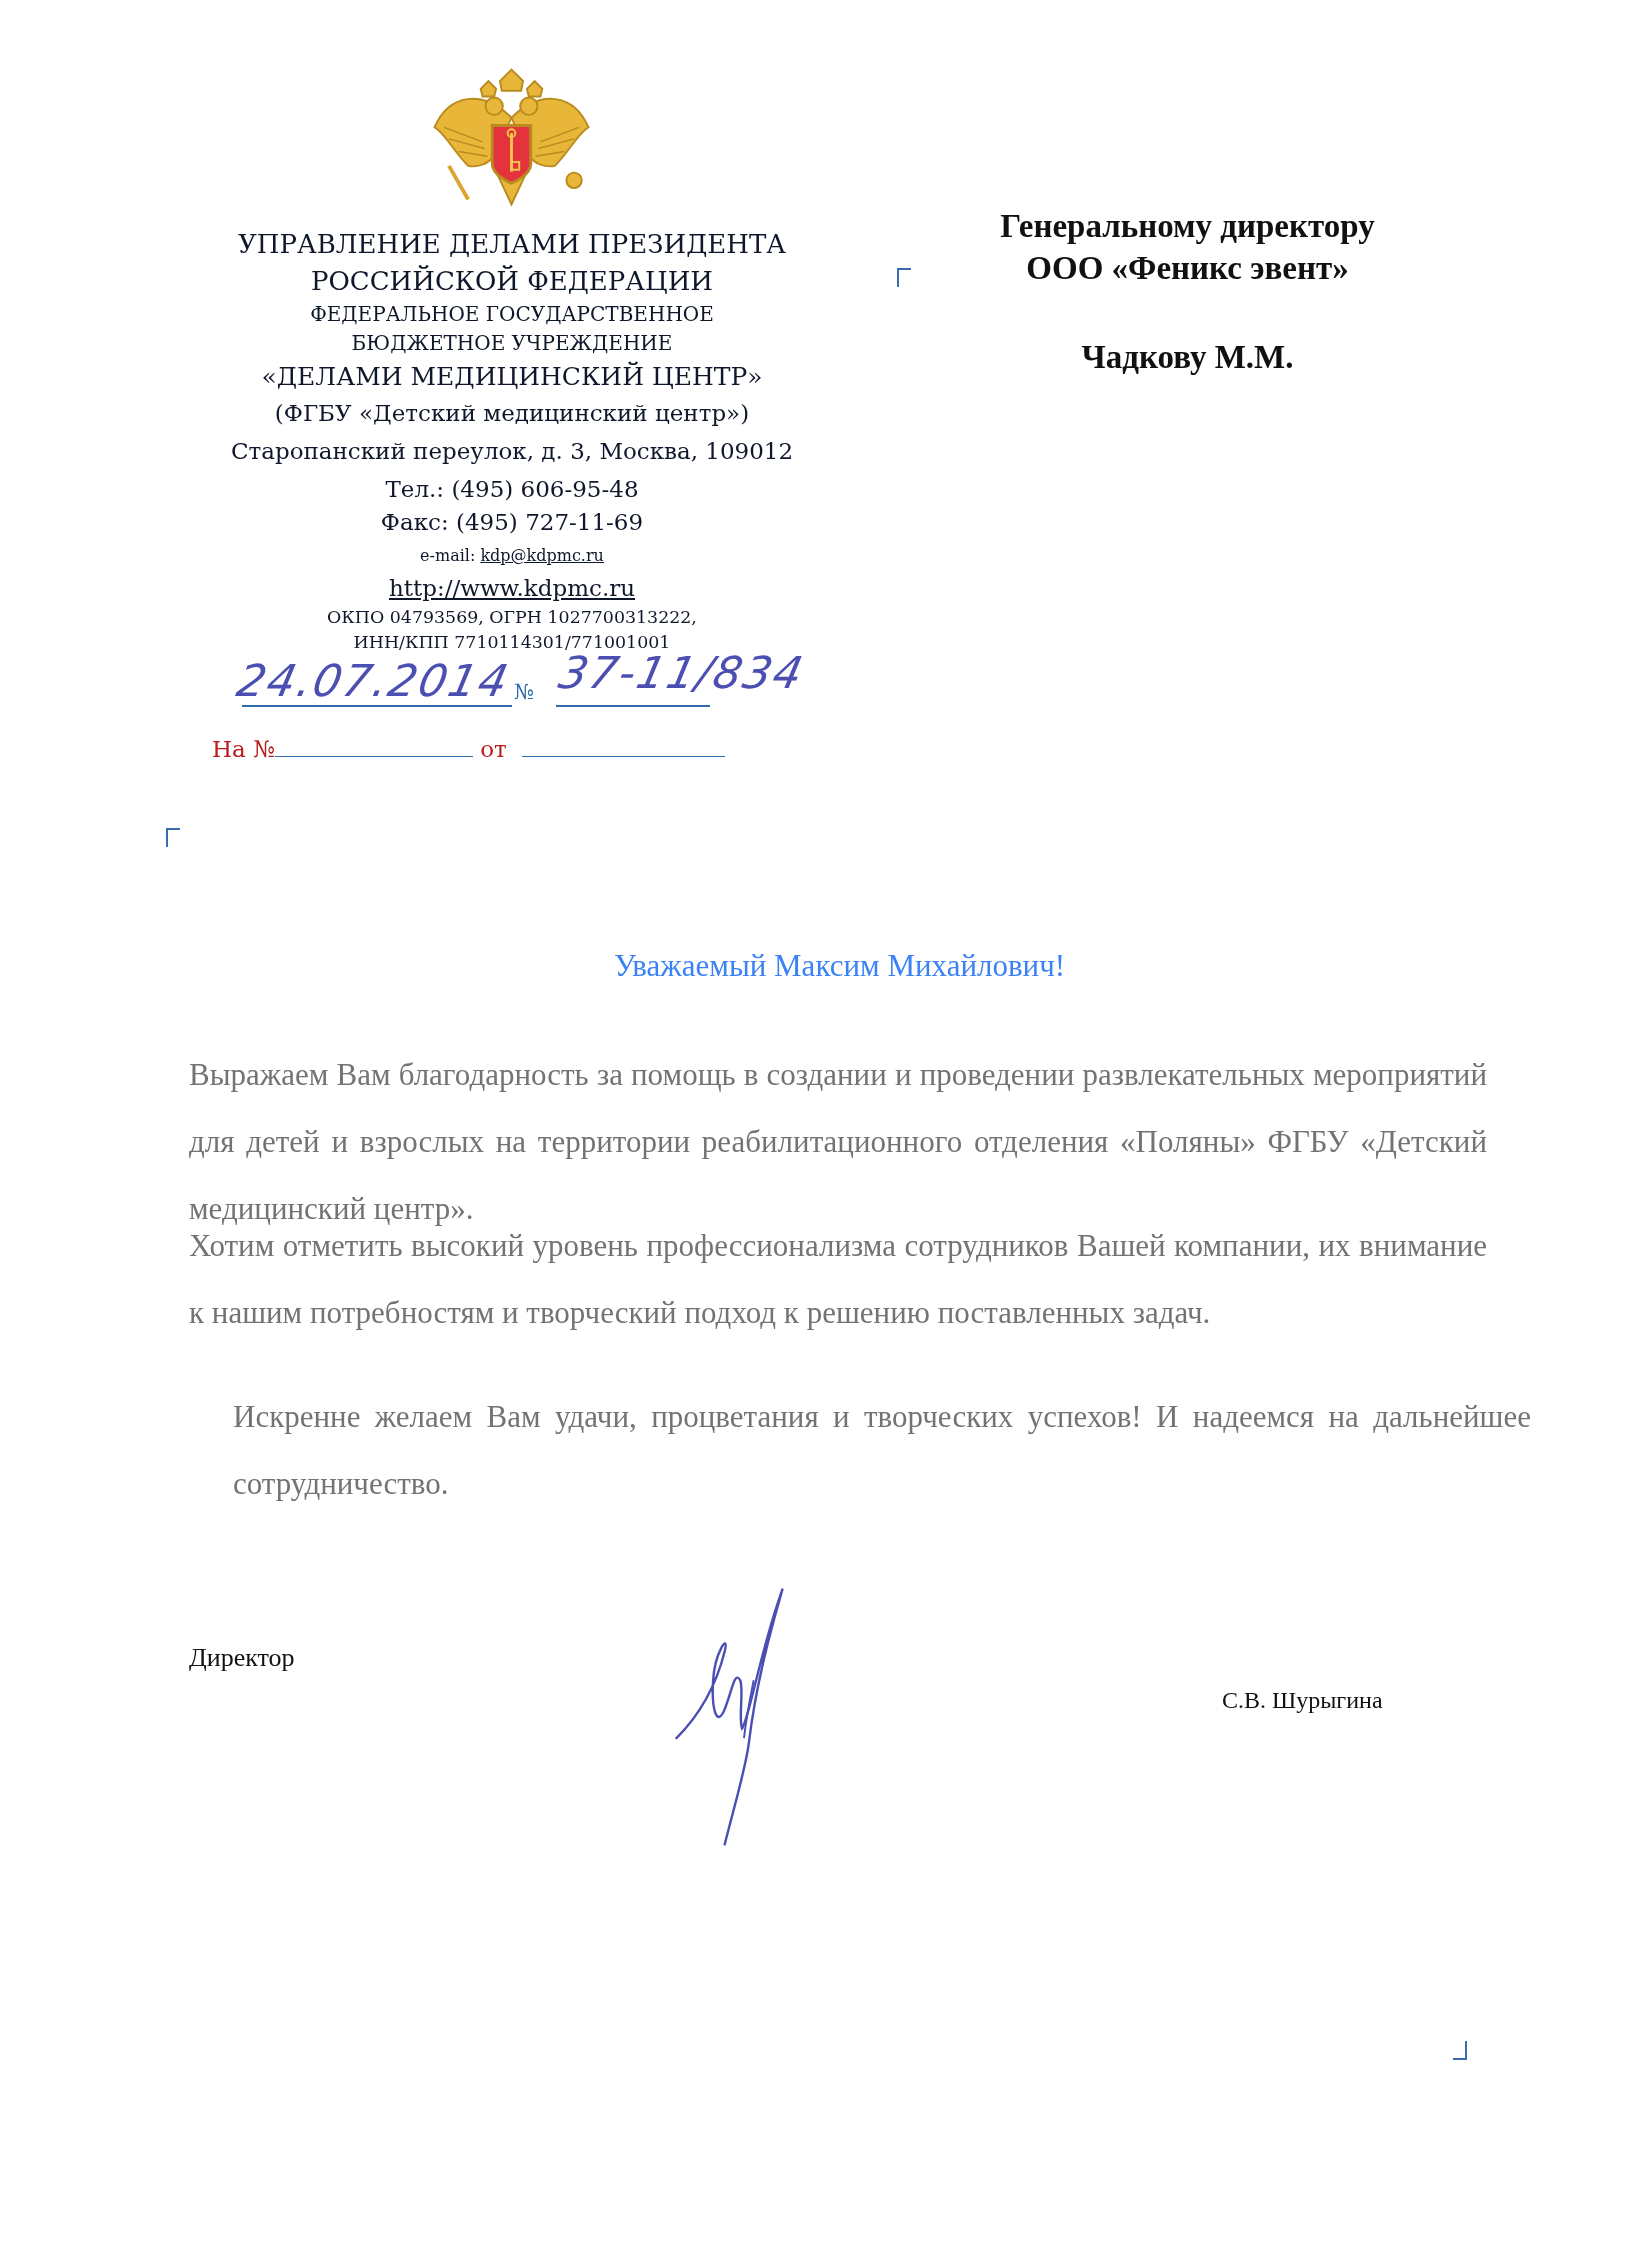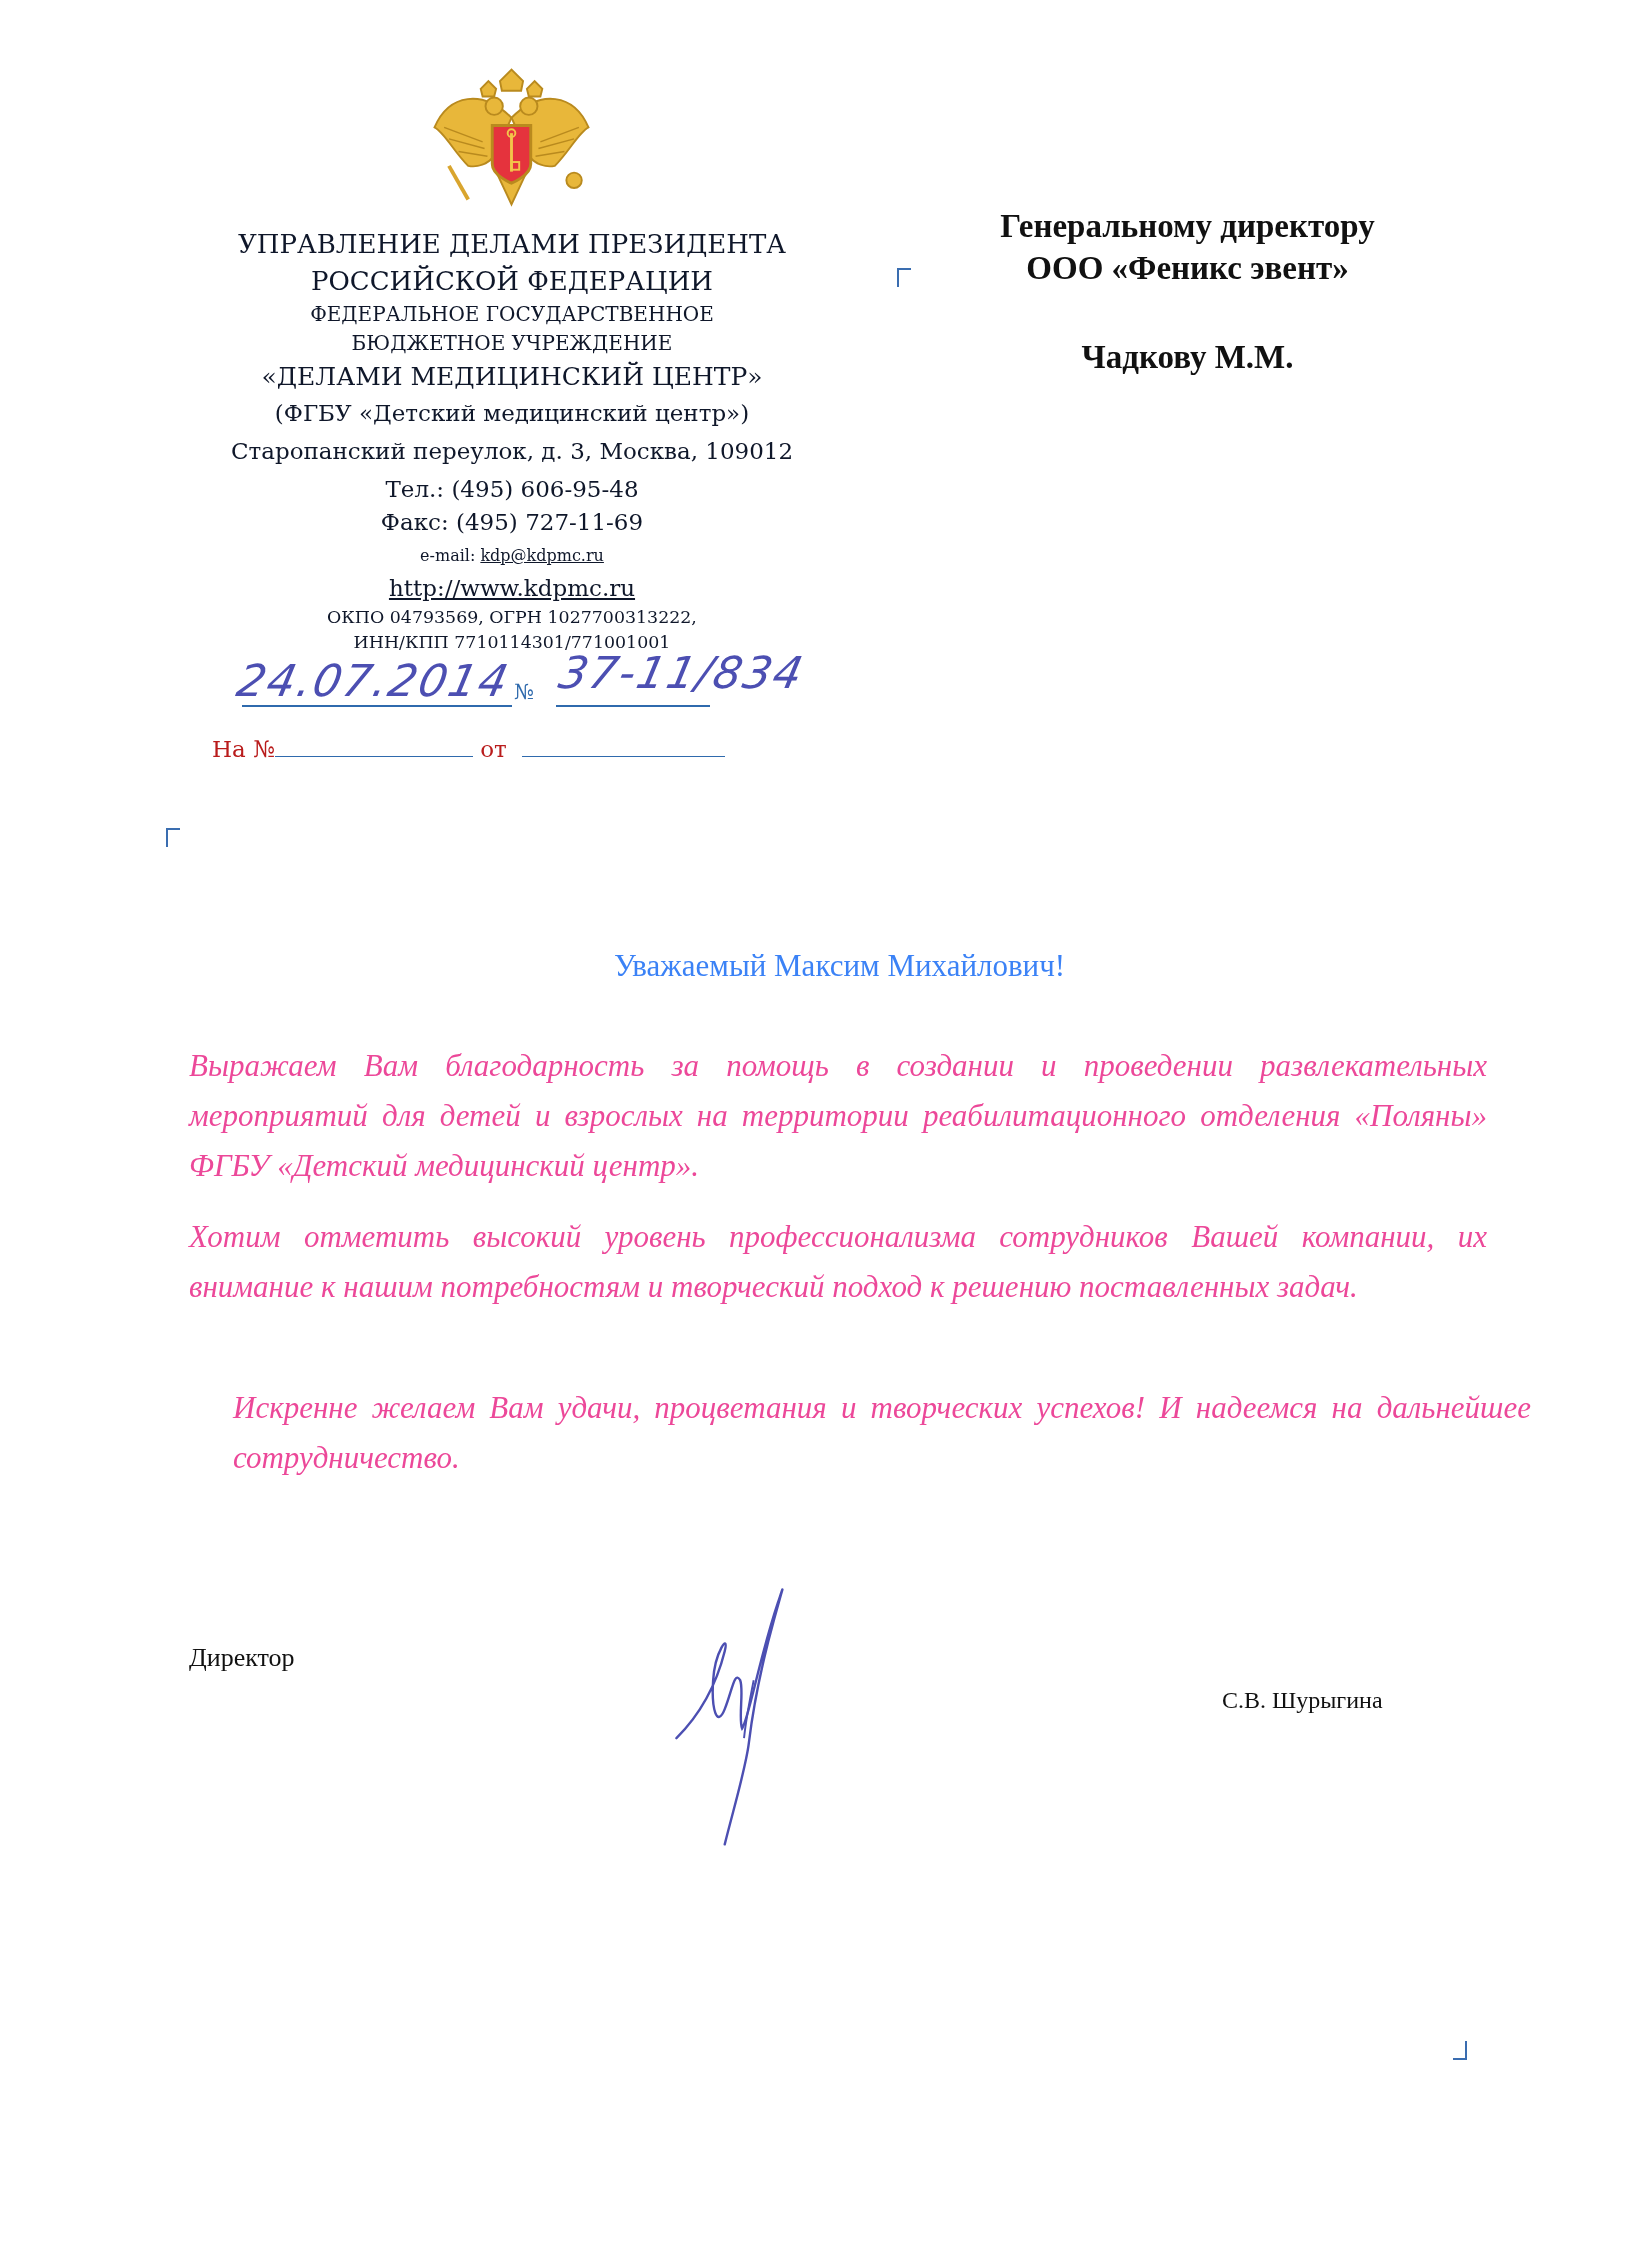--- a/index.html
+++ b/index.html
@@ -39,21 +39,21 @@
     
     .corner { position: absolute; width: 11.6px; height: 17.4px; }
     .corner.tl { border-left: 2.9px solid #3a6db0; border-top: 2.9px solid #3a6db0; }
     .corner.br { border-right: 2.9px solid #3a6db0; border-bottom: 2.9px solid #3a6db0; }
 
     
     .addr { left: 946px; width: 483px; text-align: center; font-weight: bold; font-size: 33px; color: #111; line-height: 42px; }
 
     
     .salut { left: 183px; width: 1313px; top: 948px; text-align: center; font-size: 31px; color: #3b82f6; }
-    .para { left: 189px; width: 1298px; font-size: 31px; line-height: 50px; color: #ec4899; text-align: justify; font-style: italic; }
+    .para { left: 189px; width: 1298px; font-size: 31px; line-height: 67px; color: #737373; text-align: justify; }
     .p1 { top: 1041px; }
     .p2 { top: 1212px; }
     .p3 { top: 1383px; margin-left: 44px; }
 
     .sig-role { left: 189px; top: 1643px; font-size: 26px; color: #111; }
     .sig-name { left: 1222px; top: 1643px; font-size: 24px; color: #111; margin-top: 44px; }
     .signature { left: 657px; top: 1574px; width: 232px; height: 280px; }
   </style>
 </head>
 <body>

